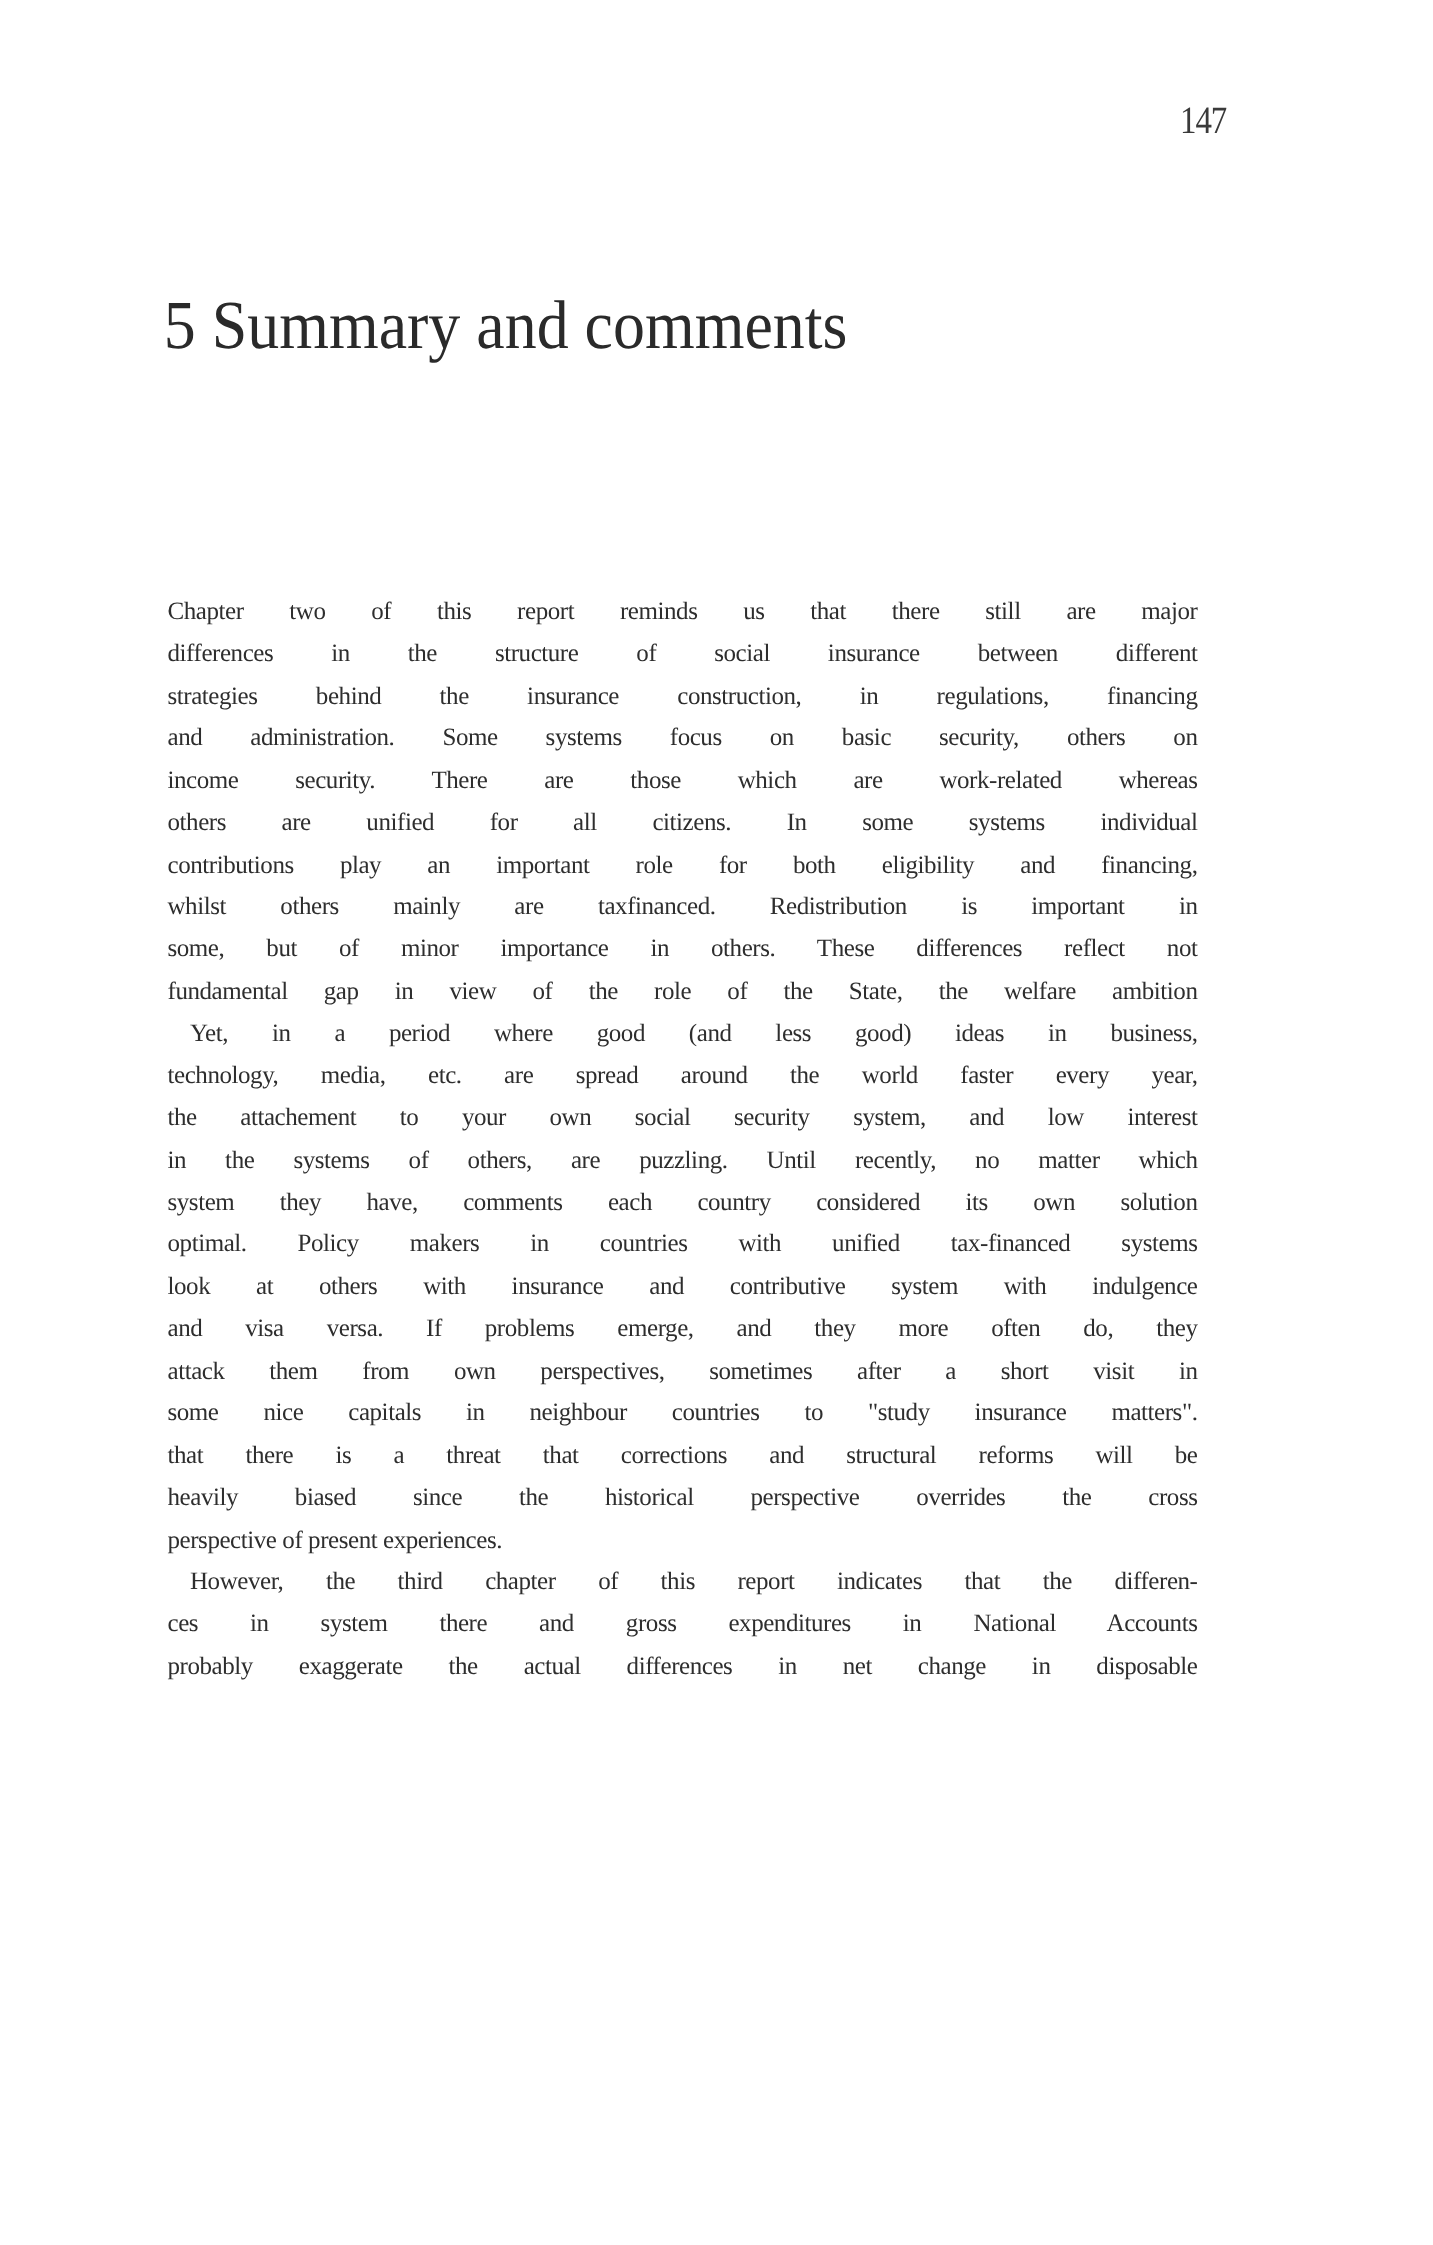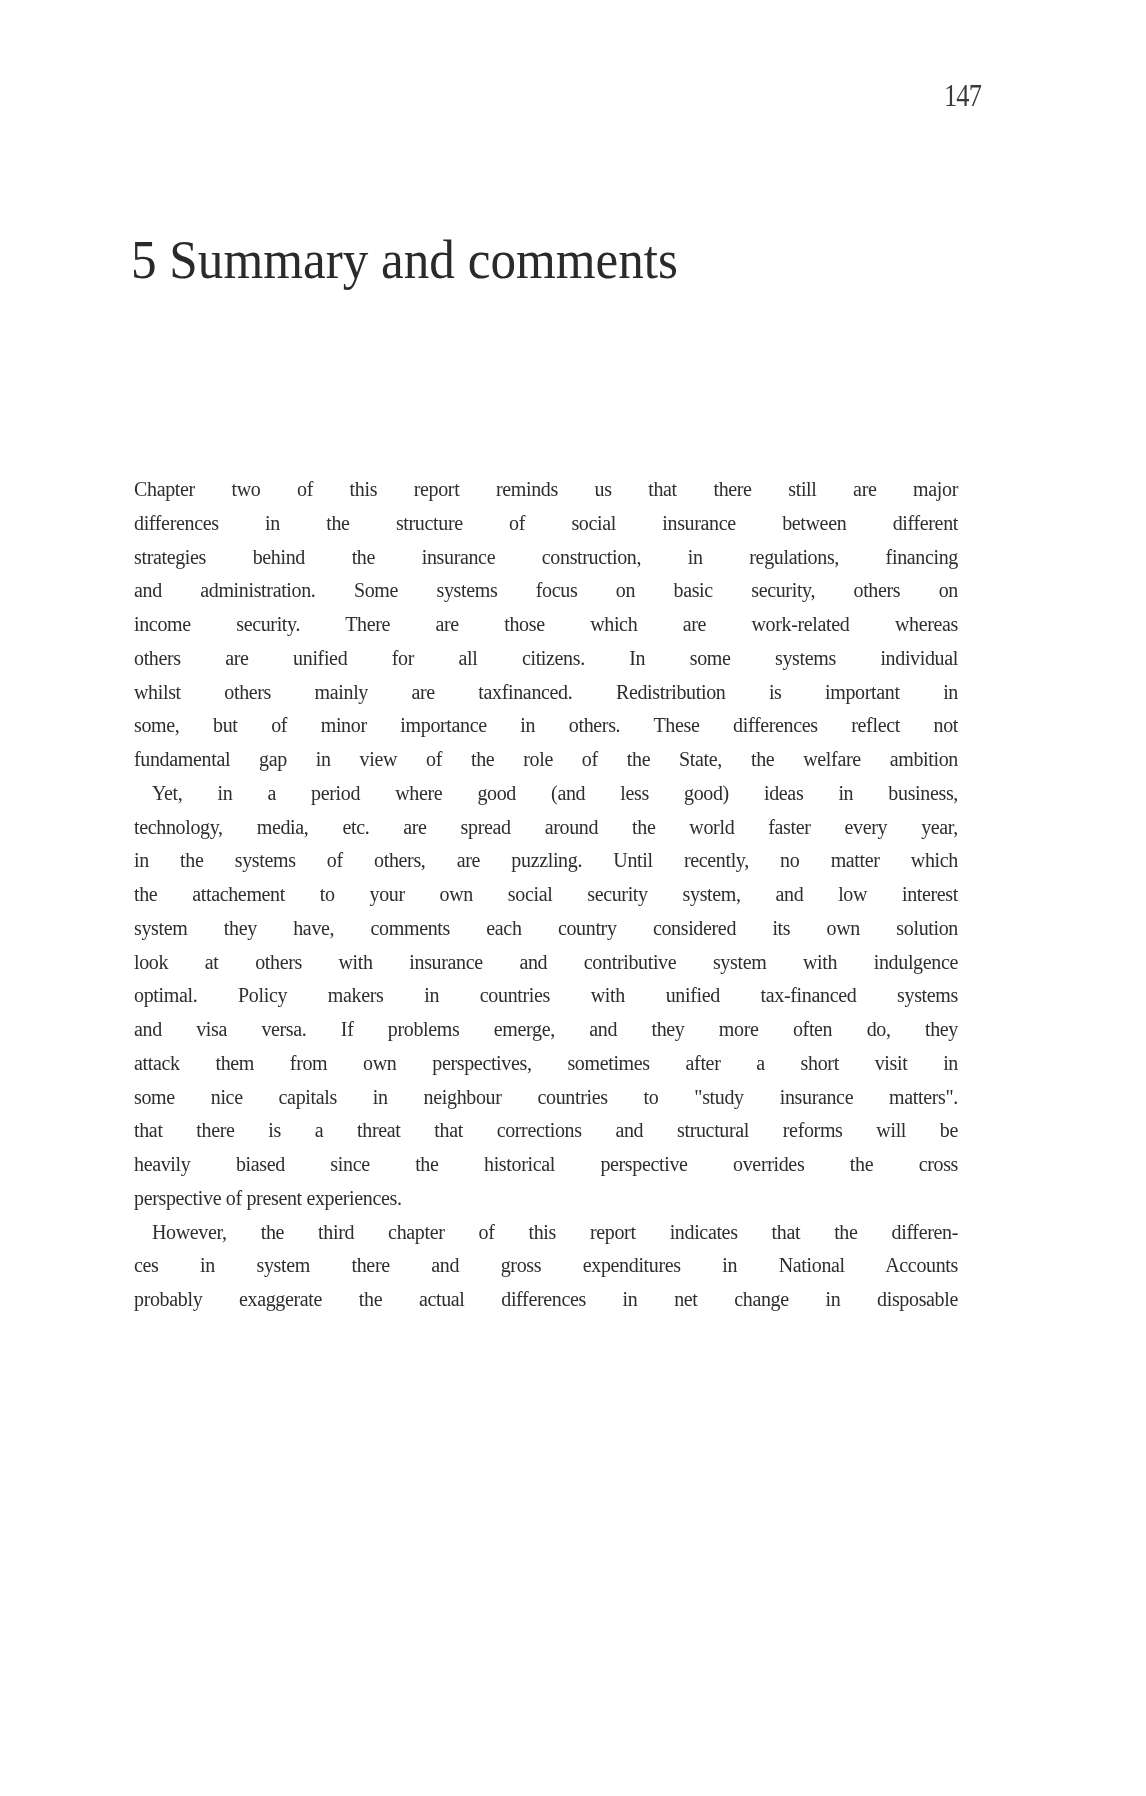--- a/index.html
+++ b/index.html
@@ -73,33 +73,34 @@
 
   <div class="body-text">
 
     <div>
       <span class="line" style="white-space: normal;">Chapter two of this report reminds us that there still are major</span>
       <span class="line" style="white-space: normal;">differences in the structure of social insurance between different</span>
       <span class="line" style="white-space: normal;">strategies behind the insurance construction, in regulations, financing</span>
       <span class="line" style="white-space: normal;">and administration. Some systems focus on basic security, others on</span>
       <span class="line" style="white-space: normal;">income security. There are those which are work-related whereas</span>
       <span class="line" style="white-space: normal;">others are unified for all citizens. In some systems individual</span>
+      <span class="line" style="white-space: normal;">contributions play an important role for both eligibility and financing,</span>
       <span class="line" style="white-space: normal;">whilst others mainly are taxfinanced. Redistribution is important in</span>
       <span class="line" style="white-space: normal;">some, but of minor importance in others. These differences reflect not</span>
       <span class="line" style="white-space: normal;">fundamental gap in view of the role of the State, the welfare ambition</span>
     </div>
 
     <div>
       <span class="line indent" style="white-space: normal;">Yet, in a period where good (and less good) ideas in business,</span>
       <span class="line" style="white-space: normal;">technology, media, etc. are spread around the world faster every year,</span>
+      <span class="line" style="white-space: normal;">the attachement to your own social security system, and low interest</span>
       <span class="line" style="white-space: normal;">in the systems of others, are puzzling. Until recently, no matter which</span>
-      <span class="line" style="white-space: normal;">the attachement to your own social security system, and low interest</span>
       <span class="line" style="white-space: normal;">system they have, comments each country considered its own solution</span>
+      <span class="line" style="white-space: normal;">optimal. Policy makers in countries with unified tax-financed systems</span>
       <span class="line" style="white-space: normal;">look at others with insurance and contributive system with indulgence</span>
-      <span class="line" style="white-space: normal;">optimal. Policy makers in countries with unified tax-financed systems</span>
       <span class="line" style="white-space: normal;">and visa versa. If problems emerge, and they more often do, they</span>
       <span class="line" style="white-space: normal;">attack them from own perspectives, sometimes after a short visit in</span>
       <span class="line" style="white-space: normal;">some nice capitals in neighbour countries to "study insurance matters".</span>
     </div>
 
     <div>
       <span class="line" style="white-space: normal;">that there is a threat that corrections and structural reforms will be</span>
       <span class="line" style="white-space: normal;">heavily biased since the historical perspective overrides the cross</span>
       <span class="line last" style="white-space: normal;">perspective of present experiences.</span>
     </div>

